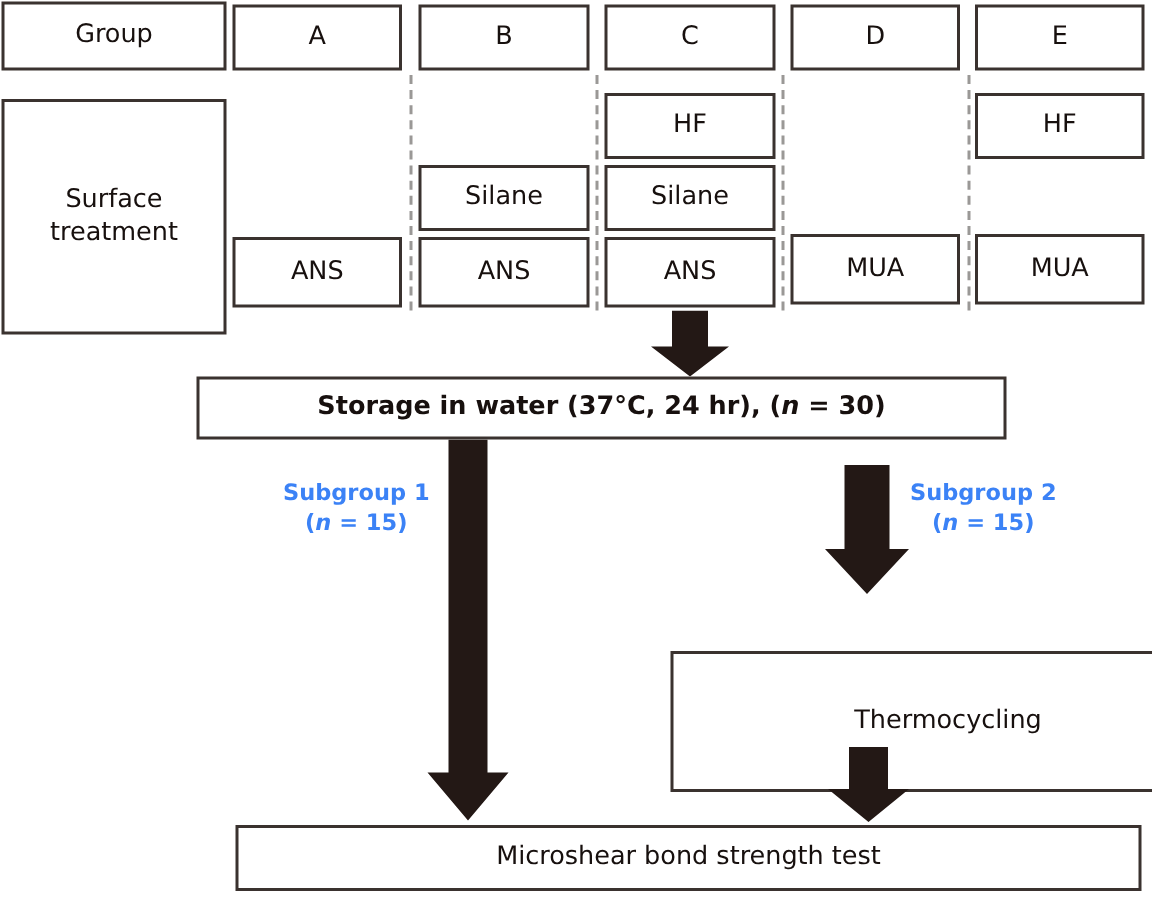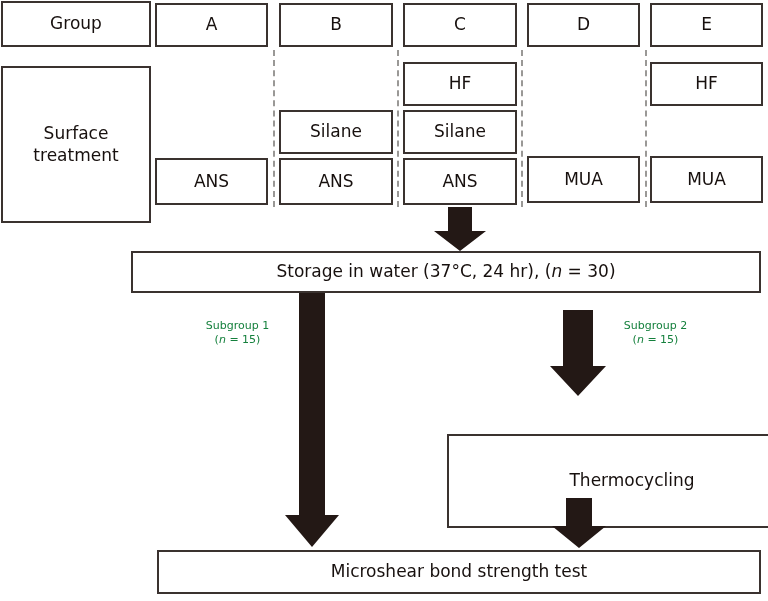--- a/index.html
+++ b/index.html
@@ -32,23 +32,24 @@
     color: #17100e;
   }
   .dashed-sep {
     position: absolute;
     border-left: 2px dashed #9a9896;
     width: 0;
   }
   .label {
     position: absolute;
     text-align: center;
-    font-size: 11px;
+    font-size: 15px;
     line-height: 1.3;
-    color: #15803d;
+    color: #3b82f6;
+    font-weight: bold;
   }
   .arrow {
     position: absolute;
   }
   .arrow svg { display: block; }
   i, .it { font-style: italic; }
   .two-line { flex-direction: column; margin-top: 16px; }
 </style>
 </head>
 <body>
@@ -90,21 +91,21 @@
 
   <div class="box" style="left:650px; top:62px; width:113px; height:44px;">HF</div>
   <div class="box" style="left:650px; top:156px; width:113px; height:47px;">MUA</div>
 
   <div class="arrow" style="left:432px; top:207px; width:56px; height:45px;">
     <svg width="56" height="45" viewBox="0 0 56 45">
       <polygon points="16,0 40,0 40,24 54,24 28,44 2,24 16,24" fill="#231815"></polygon>
     </svg>
   </div>
 
-  <div class="box" style="left:131px; top:251px; width:630px; height:42px;">
+  <div class="box" style="left:131px; top:251px; width:540px; height:42px;font-weight:bold;">
     <span>
       <span>Storage in water (37°C, 24 hr), (</span><i class="it">n</i><span> = 30)</span>
     </span>
   </div>
 
   <div class="label" style="left:185px; top:319px; width:105px;">
     <div>Subgroup 1</div>
     <div>
       <span>(</span><i class="it">n</i><span> = 15)</span>
     </div>

